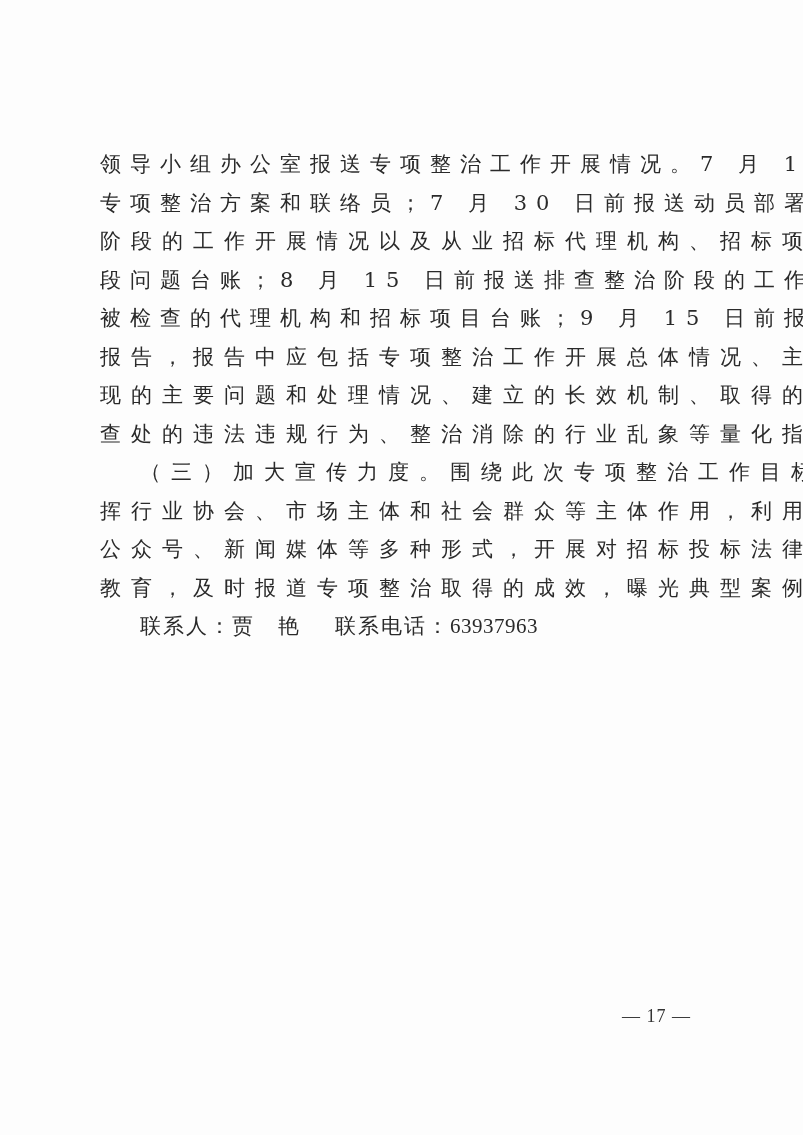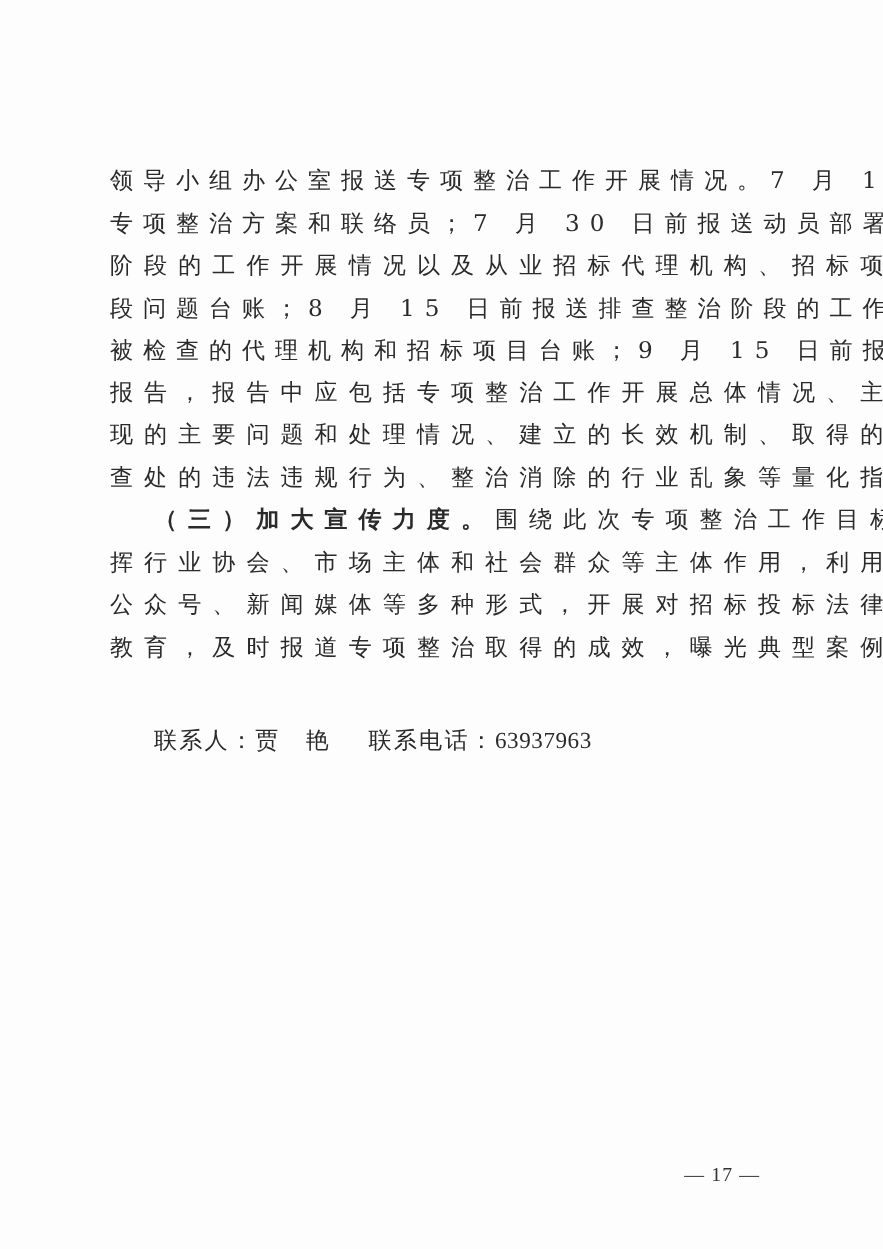--- a/index.html
+++ b/index.html
@@ -22,35 +22,34 @@
   }
   .line {
     height: 38.5px;
     line-height: 38.5px;
     font-size: 21px;
     white-space: nowrap;
     letter-spacing: 10px;
   }
   .line.num { letter-spacing: 9px; }
   .indent { padding-left: 40px; }
-  .bold { font-weight: bold; font-family: "DejaVu Sans", "Liberation Sans", sans-serif; }
+  .bold { font-weight: normal; font-family: "DejaVu Sans", "Liberation Sans", sans-serif; }
   .contact {
     font-size: 21px;
     height: 38.5px; line-height: 38.5px;
     padding-left: 40px;
     white-space: nowrap;
     letter-spacing: 2px;
-    margin-top: 47px;
   }
   .contact .gap2 { display: inline-block; width: 34px; }
   .contact .val { font-family: "Liberation Serif", "DejaVu Serif", serif; letter-spacing: 0.5px; }
   .page-number {
     position: absolute;
     left: 622px;
-    top: 1058px;
+    top: 1006px;
     font-size: 18px;
     font-family: "Liberation Serif", "DejaVu Serif", serif;
     color: #333;
     letter-spacing: 1px;
   }
 </style>
 </head>
 <body>
 
 <div class="page">

